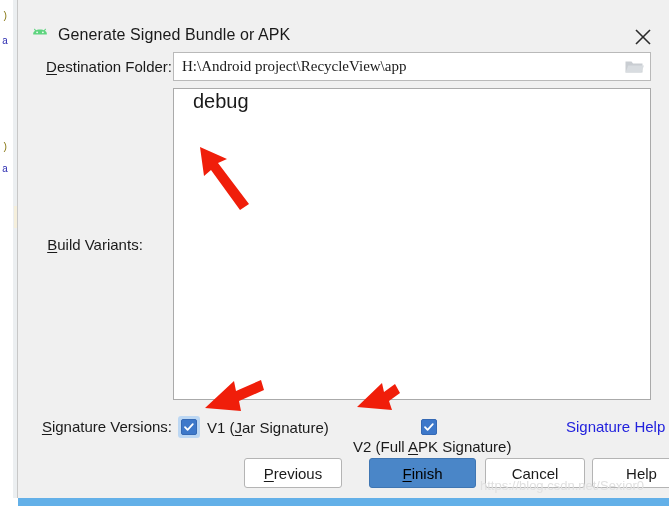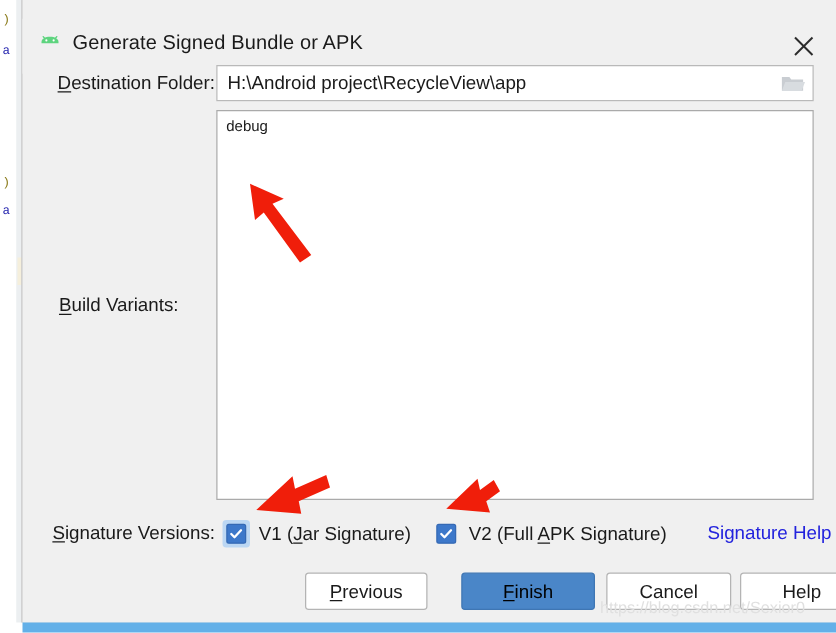--- a/index.html
+++ b/index.html
@@ -101,21 +101,21 @@
     border: 1px solid #b9b9b9;
     box-sizing: border-box;
   }
   #dest-input {
     position: absolute;
     left: 8px; top: 0;
     width: 420px; height: 27px;
     line-height: 27px;
     border: none; outline: none;
     background: transparent;
-    font-family: Liberation Sans, sans-serif;
+    font-family: Liberation Serif, serif;
     font-size: 15px;
     color: #1a1a1a;
     padding: 0;
   }
   #folder-icon {
     position: absolute;
     right: 6px; top: 5px;
     width: 20px; height: 17px;
     cursor: pointer;
   }
@@ -129,42 +129,43 @@
     width: 478px; height: 312px;
     background: #ffffff;
     border: 1px solid #aaaaaa;
     box-sizing: border-box;
     overflow: hidden;
   }
   .variant-item {
     height: 24px;
     line-height: 24px;
     padding-left: 7px;
-    font-size: 12px;
+    font-size: 20px;
     color: #1a1a1a;
     cursor: default;
     white-space: nowrap;
+    margin-left: 12px;
   }
   .variant-item.selected {
     background: #3d78ca;
     color: #ffffff;
   }
 
   
   #sig-label { left: 0; top: 418px; width: 154px; }
 
   .chk-wrap {
     position: absolute;
     top: 416px;
     display: flex;
     align-items: center;
     cursor: pointer;
   }
   #chk-v1 { left: 160px; }
-  #chk-v2 { left: 328px; }
+  #chk-v2 { left: 328px; flex-direction: column; }
 
   .chk-focus {
     width: 22px; height: 22px;
     border-radius: 3px;
     background: #bcd7f3;
     display: flex;
     align-items: center;
     justify-content: center;
   }
   .chk-nofocus {

